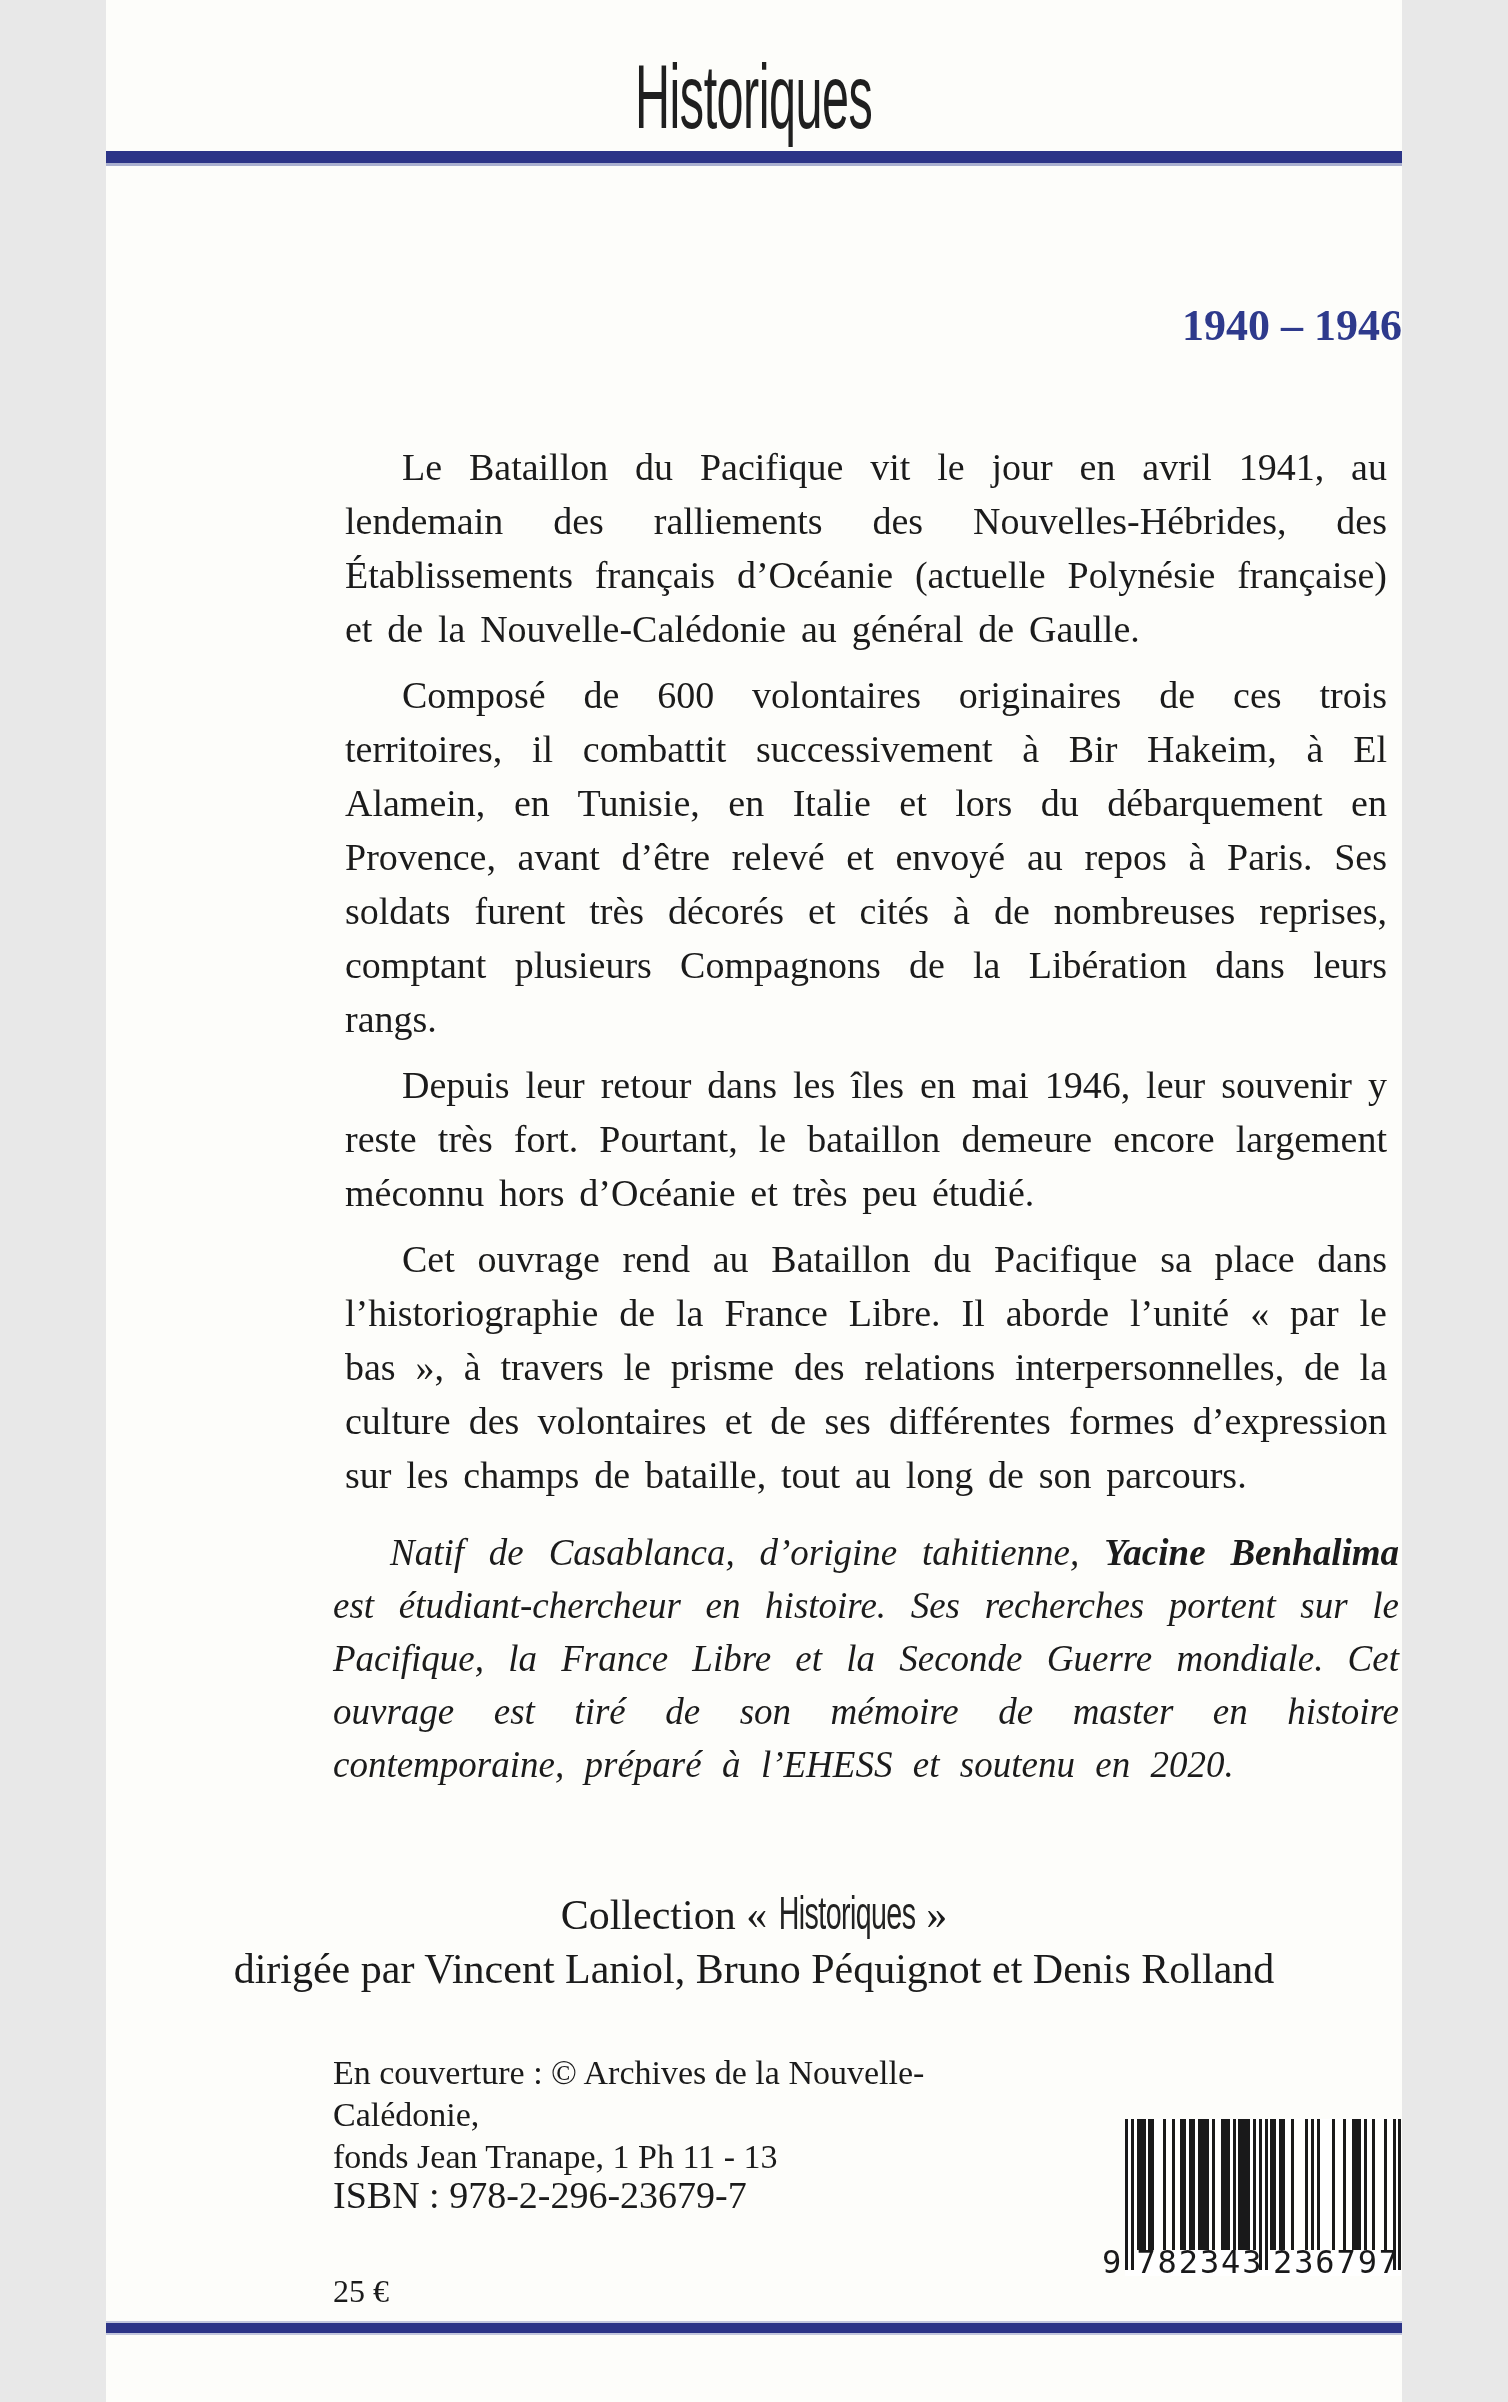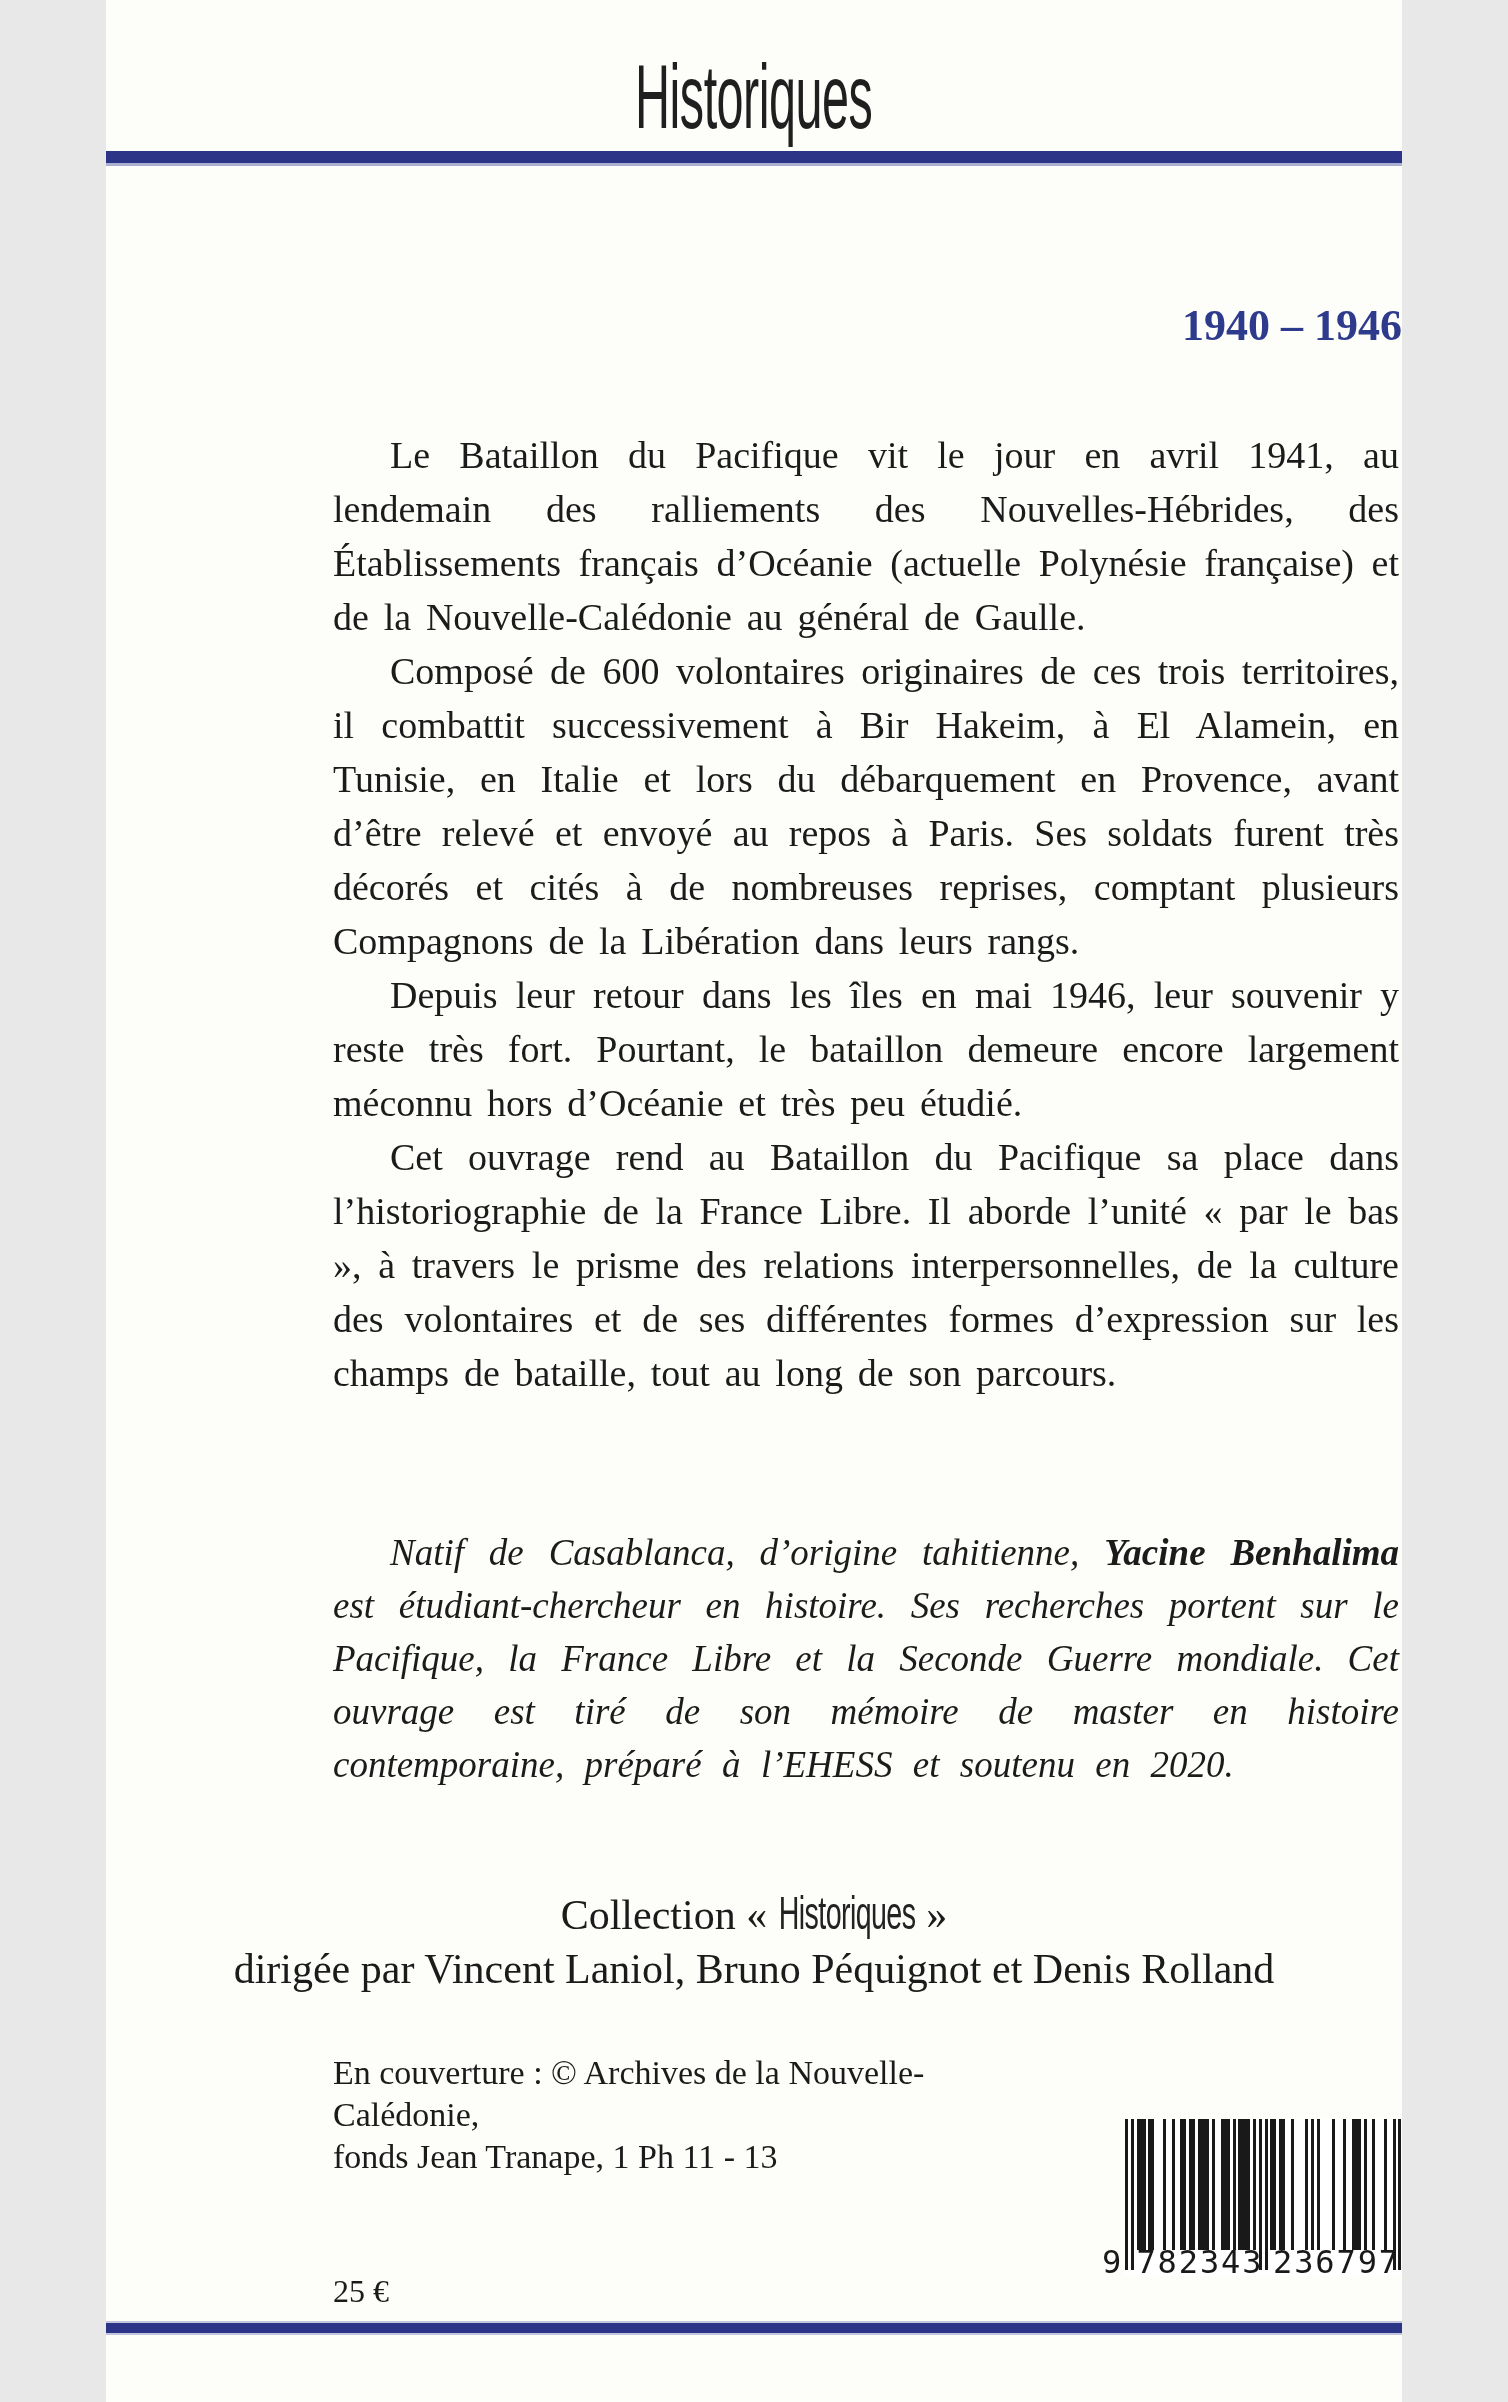--- a/index.html
+++ b/index.html
@@ -57,21 +57,21 @@
     font-weight:bold;
     font-size:44px;line-height:53px;
     color:var(--title-blue);
     margin:0;
   }
   
   .synopsis{
     position:absolute;top:428px;left:227px;width:1066px;
   }
   .synopsis p{
-    margin:0;
+    margin:12px;
     font-size:38px;line-height:54px;
     text-align:justify;
     text-indent:57px;
     word-spacing:0.14em;
   }
   
   .bio{
     position:absolute;top:1526px;left:227px;width:1066px;
     font-style:italic;
   }
@@ -161,20 +161,21 @@
   <div class="collection">
     <div><span>Collection « </span><span class="script-inline">Historiques</span><span> »</span></div>
     <div>dirigée par Vincent Laniol, Bruno Péquignot et Denis Rolland</div>
   </div>
 
   <div class="credit">
     <div>En couverture : © Archives de la Nouvelle-Calédonie,</div>
     <div>fonds Jean Tranape, 1 Ph 11 - 13</div>
   </div>
 
+  <div class="isbn">ISBN : 978-2-296-23679-7</div>
 
   <div class="price">25 €</div>
 
   <div class="barcode">
     <div class="bars" id="bars">
         <div class="bar long" style="left: 0px; width: 3.3px;"></div>
         <div class="bar long" style="left: 5.8px; width: 3.3px;"></div>
         <div class="bar" style="left: 11.6px; width: 3.3px;"></div>
         <div class="bar" style="left: 14.5px; width: 3.3px;"></div>
         <div class="bar" style="left: 17.5px; width: 3.3px;"></div>

